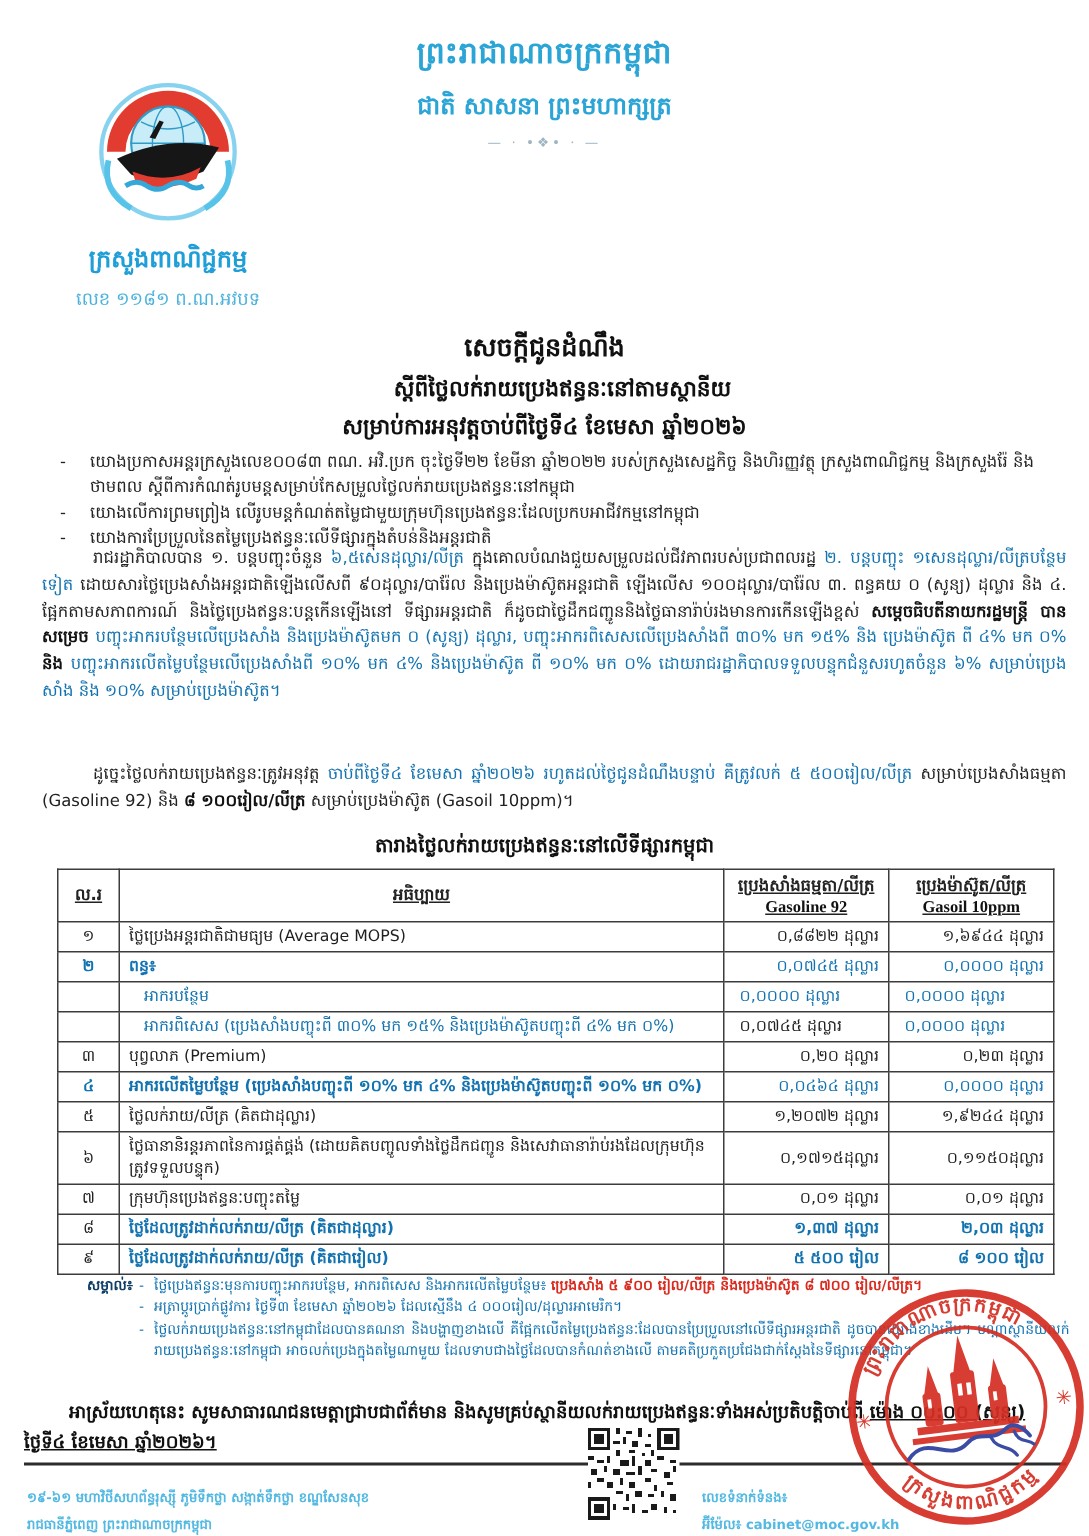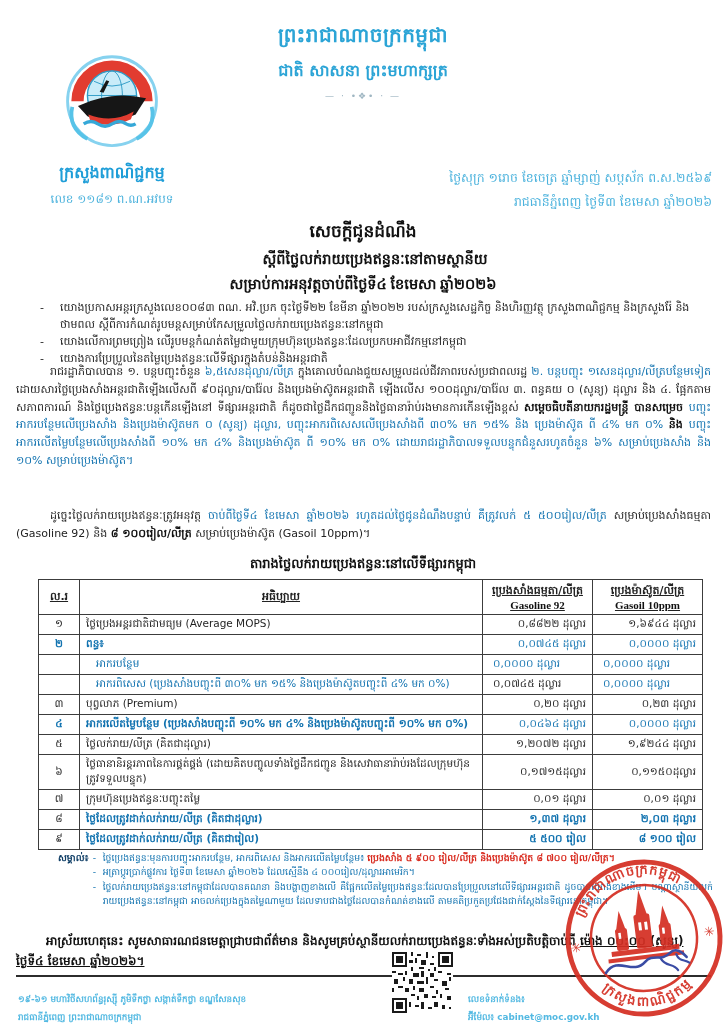--- a/index.html
+++ b/index.html
@@ -11,29 +11,29 @@
   .hdr-center{position:absolute;top:22px;left:0;right:0;text-align:center;}
   .kingdom{font-size:20px;font-weight:bold;color:#2ba4d6;letter-spacing:.5px;}
   .motto{font-size:16px;font-weight:bold;color:#2ba4d6;margin-top:8px;}
   .hdr-divider{font-size:9px;color:#9fb6c2;margin-top:7px;letter-spacing:2px;}
   .logo-block{position:absolute;left:42px;top:52px;width:140px;text-align:center;}
   .logo-block svg{width:104px;height:104px;}
   .ministry-name{font-size:16px;font-weight:bold;color:#1f9ed8;margin-top:2px;white-space:nowrap;}
   .doc-no{font-size:12px;color:#4db3dd;margin-top:5px;white-space:nowrap;}
   .dateline{position:absolute;right:14px;top:166px;text-align:right;color:#4db3dd;font-size:12.5px;line-height:1.9;}
   
-  .title-block{position:absolute;top:220px;left:0;right:0;text-align:center;font-weight:bold;color:#111;font-family:Liberation Serif, serif;}
+  .title-block{position:absolute;top:220px;left:0;right:0;text-align:center;font-weight:bold;color:#111;}
   .title-l1{font-size:17px;}
   .title-l2{font-size:14.5px;margin-top:5px;margin-left:24px;}
   .title-l3{font-size:14.5px;margin-top:4px;}
   
   .bullets{position:absolute;top:299px;left:40px;right:15px;font-size:11px;line-height:1.55;color:#222;}
   .bullet-row{display:flex;}
   .bullet-dash{width:20px;flex:none;}
-  .para{position:absolute;left:16px;right:15px;font-size:11px;line-height:1.62;text-align:justify;}
+  .para{position:absolute;left:28px;right:15px;font-size:11px;line-height:1.62;text-align:justify;}
   .para .indent{display:inline-block;width:34px;}
   #para1{top:363px;}
   #para2{top:507px;}
   .seg-k{color:#222;}
   .seg-kb{color:#111;font-weight:bold;}
   .seg-b{color:#1273b0;}
   .seg-rb{color:#d92b1f;font-weight:bold;}
   .seg-kbu{color:#111;font-weight:bold;text-decoration:underline;}
   
   .table-title{position:absolute;top:555px;left:0;right:0;text-align:center;font-weight:bold;font-size:13px;color:#111;}
@@ -98,24 +98,20 @@
         <path d="M30,66 q25,10 48,-3 l-3,8 q-23,11 -43,2 z" fill="#e23c30"></path>
         <path d="M25,76 q8,-5 15,0 q8,5 15,0 q8,-5 15,0 q5,3 10,0" fill="none" stroke="#35a8d8" stroke-width="3.5"></path>
         <path d="M13,58 q-5,22 16,34" fill="none" stroke="#57c3e8" stroke-width="4"></path>
         <path d="M97,58 q5,22 -16,34" fill="none" stroke="#57c3e8" stroke-width="4"></path>
       </svg>
     </span>
     <div class="ministry-name">ក្រសួងពាណិជ្ជកម្ម</div>
     <div class="doc-no">លេខ ១១៨១ ព.ណ.អវបទ</div>
   </div>
 
-  <div class="dateline">
-    <div>ថ្ងៃសុក្រ ១រោច ខែចេត្រ ឆ្នាំម្សាញ់ សប្តស័ក ព.ស.២៥៦៩</div>
-    <div>រាជធានីភ្នំពេញ ថ្ងៃទី៣ ខែមេសា ឆ្នាំ២០២៦</div>
-  </div>
 
   <div class="title-block">
     <div class="title-l1">សេចក្តីជូនដំណឹង</div>
     <div class="title-l2">ស្តីពីថ្លៃលក់រាយប្រេងឥន្ធនៈនៅតាមស្ថានីយ</div>
     <div class="title-l3">សម្រាប់ការអនុវត្តចាប់ពីថ្ងៃទី៤ ខែមេសា ឆ្នាំ២០២៦</div>
   </div>
 
   <div class="bullets" id="bullets">
       <div class="bullet-row">
         <span class="bullet-dash">-</span>

